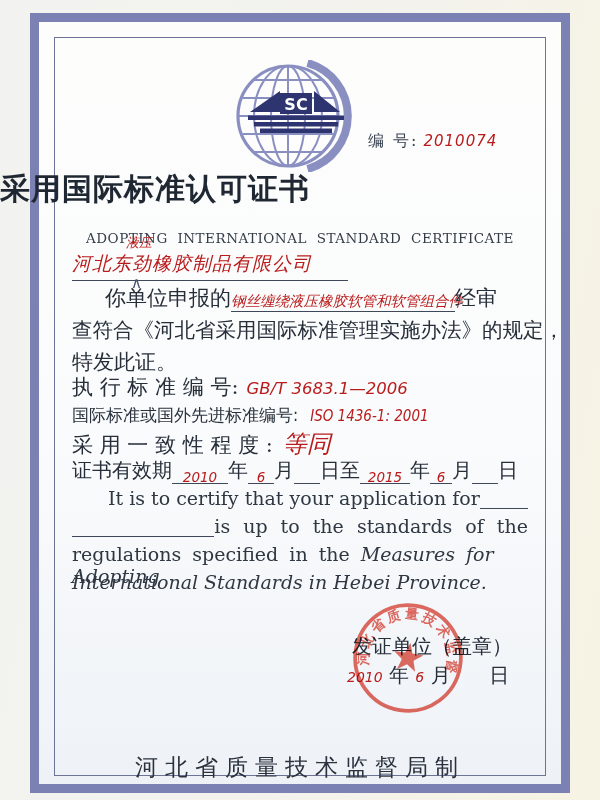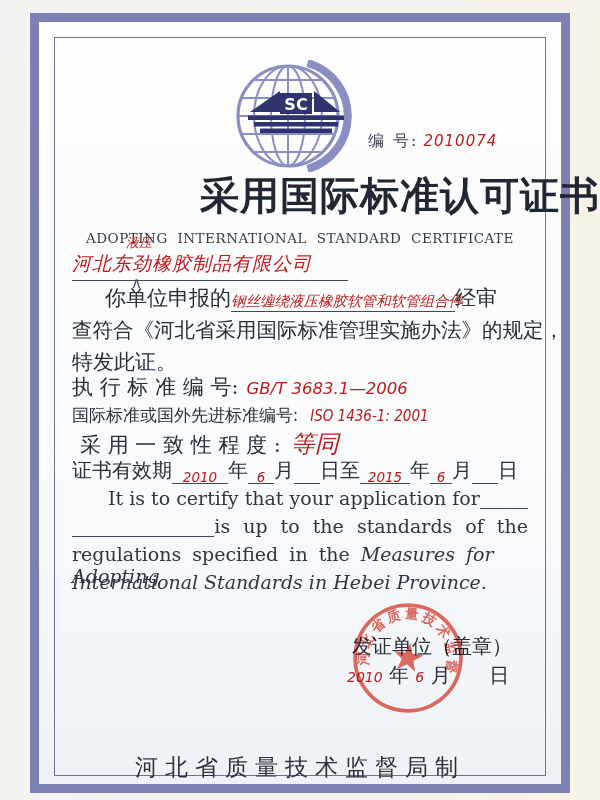--- a/index.html
+++ b/index.html
@@ -21,21 +21,21 @@
     border:1.5px solid #6d7394;
   }
   .abs { position:absolute; }
   
   .logo { left:236px; top:60px; width:136px; height:112px; }
   
   .serial { left:368px; top:131px; font-size:16px; letter-spacing:2px; color:#3a4252; white-space:nowrap; }
   .hand { font-family:"DejaVu Sans","Liberation Sans",sans-serif; font-style:italic; color:#b91c1c; }
   .serial .hand { font-size:15px; letter-spacing:1px; margin-left:5px; }
   
-  .title { left:0; width:600px; top:169px; text-align:right; font-size:39px; font-weight:bold; letter-spacing:1px; color:#1f2732; white-space:nowrap; }
+  .title { left:0; width:600px; top:169px; text-align:left; font-size:30px; font-weight:bold; letter-spacing:1px; color:#1f2732; white-space:nowrap; }
   .subtitle { left:0; width:600px; top:230px; text-align:center; font-size:13.5px; letter-spacing:.5px; word-spacing:5px; color:#333c48; white-space:nowrap; }
   
   .company { left:72px; top:251px; width:276px; height:30px; border-bottom:1.6px solid #3e4858; }
   .company .hand { font-size:19px; letter-spacing:1px; white-space:nowrap; }
   .insertion { left:126px; top:234px; font-size:13px; }
   .caret-mark { left:131px; top:274px; font-size:15px; color:#46536b; }
   
   .para { left:72px; top:284px; width:458px; font-size:21px; color:#262e3a; white-space:nowrap; }
   .para .blank1 {
     display:inline-block; width:224px; border-bottom:1.6px solid #3e4858;
@@ -43,21 +43,21 @@
   }
   .para .blank1 .hand { font-size:14.5px; letter-spacing:0; white-space:nowrap; }
   .para2 { left:72px; top:316px; font-size:20.5px; color:#262e3a; white-space:nowrap; }
   .para3 { left:72px; top:348px; font-size:21px; color:#262e3a; }
   
   .row { left:72px; white-space:nowrap; color:#262e3a; }
   .row-std { top:373px; font-size:21px; }
   .row-std .hand { font-size:16.5px; margin-left:8px; }
   .row-intl { top:404px; font-size:17px; font-family:"DejaVu Sans","Liberation Sans",sans-serif; font-stretch:condensed; color:#2a323e; }
   .row-intl .hand { font-size:15px; font-family:"DejaVu Sans","Liberation Sans",sans-serif; font-style:italic; margin-left:12px; }
-  .row-conf { top:428px; font-size:21px;margin-left:8px; }
+  .row-conf { top:428px; font-size:21px; }
   .row-conf .hand { font-size:24px; margin-left:10px; }
   .row-valid { top:457px; font-size:20px; }
   .blank { display:inline-block; border-bottom:1.6px solid #3e4858; text-align:center; vertical-align:bottom; height:25px; }
   .blank .hand { font-size:13.5px; position:relative; top:4px; }
   
   .en { left:72px; width:456px; color:#2e3742; font-size:19px; }
   .en-line { display:flex; align-items:flex-end; white-space:nowrap; }
   .en .fill { flex:1; border-bottom:1.4px solid #3e4858; height:22px; }
   .en-1 { top:487px; } .en-2 { top:515px; } .en-3 { top:543px; } .en-4 { top:571px; }
   .en .fix { display:inline-block; width:168px; border-bottom:1.4px solid #3e4858; height:22px; }

